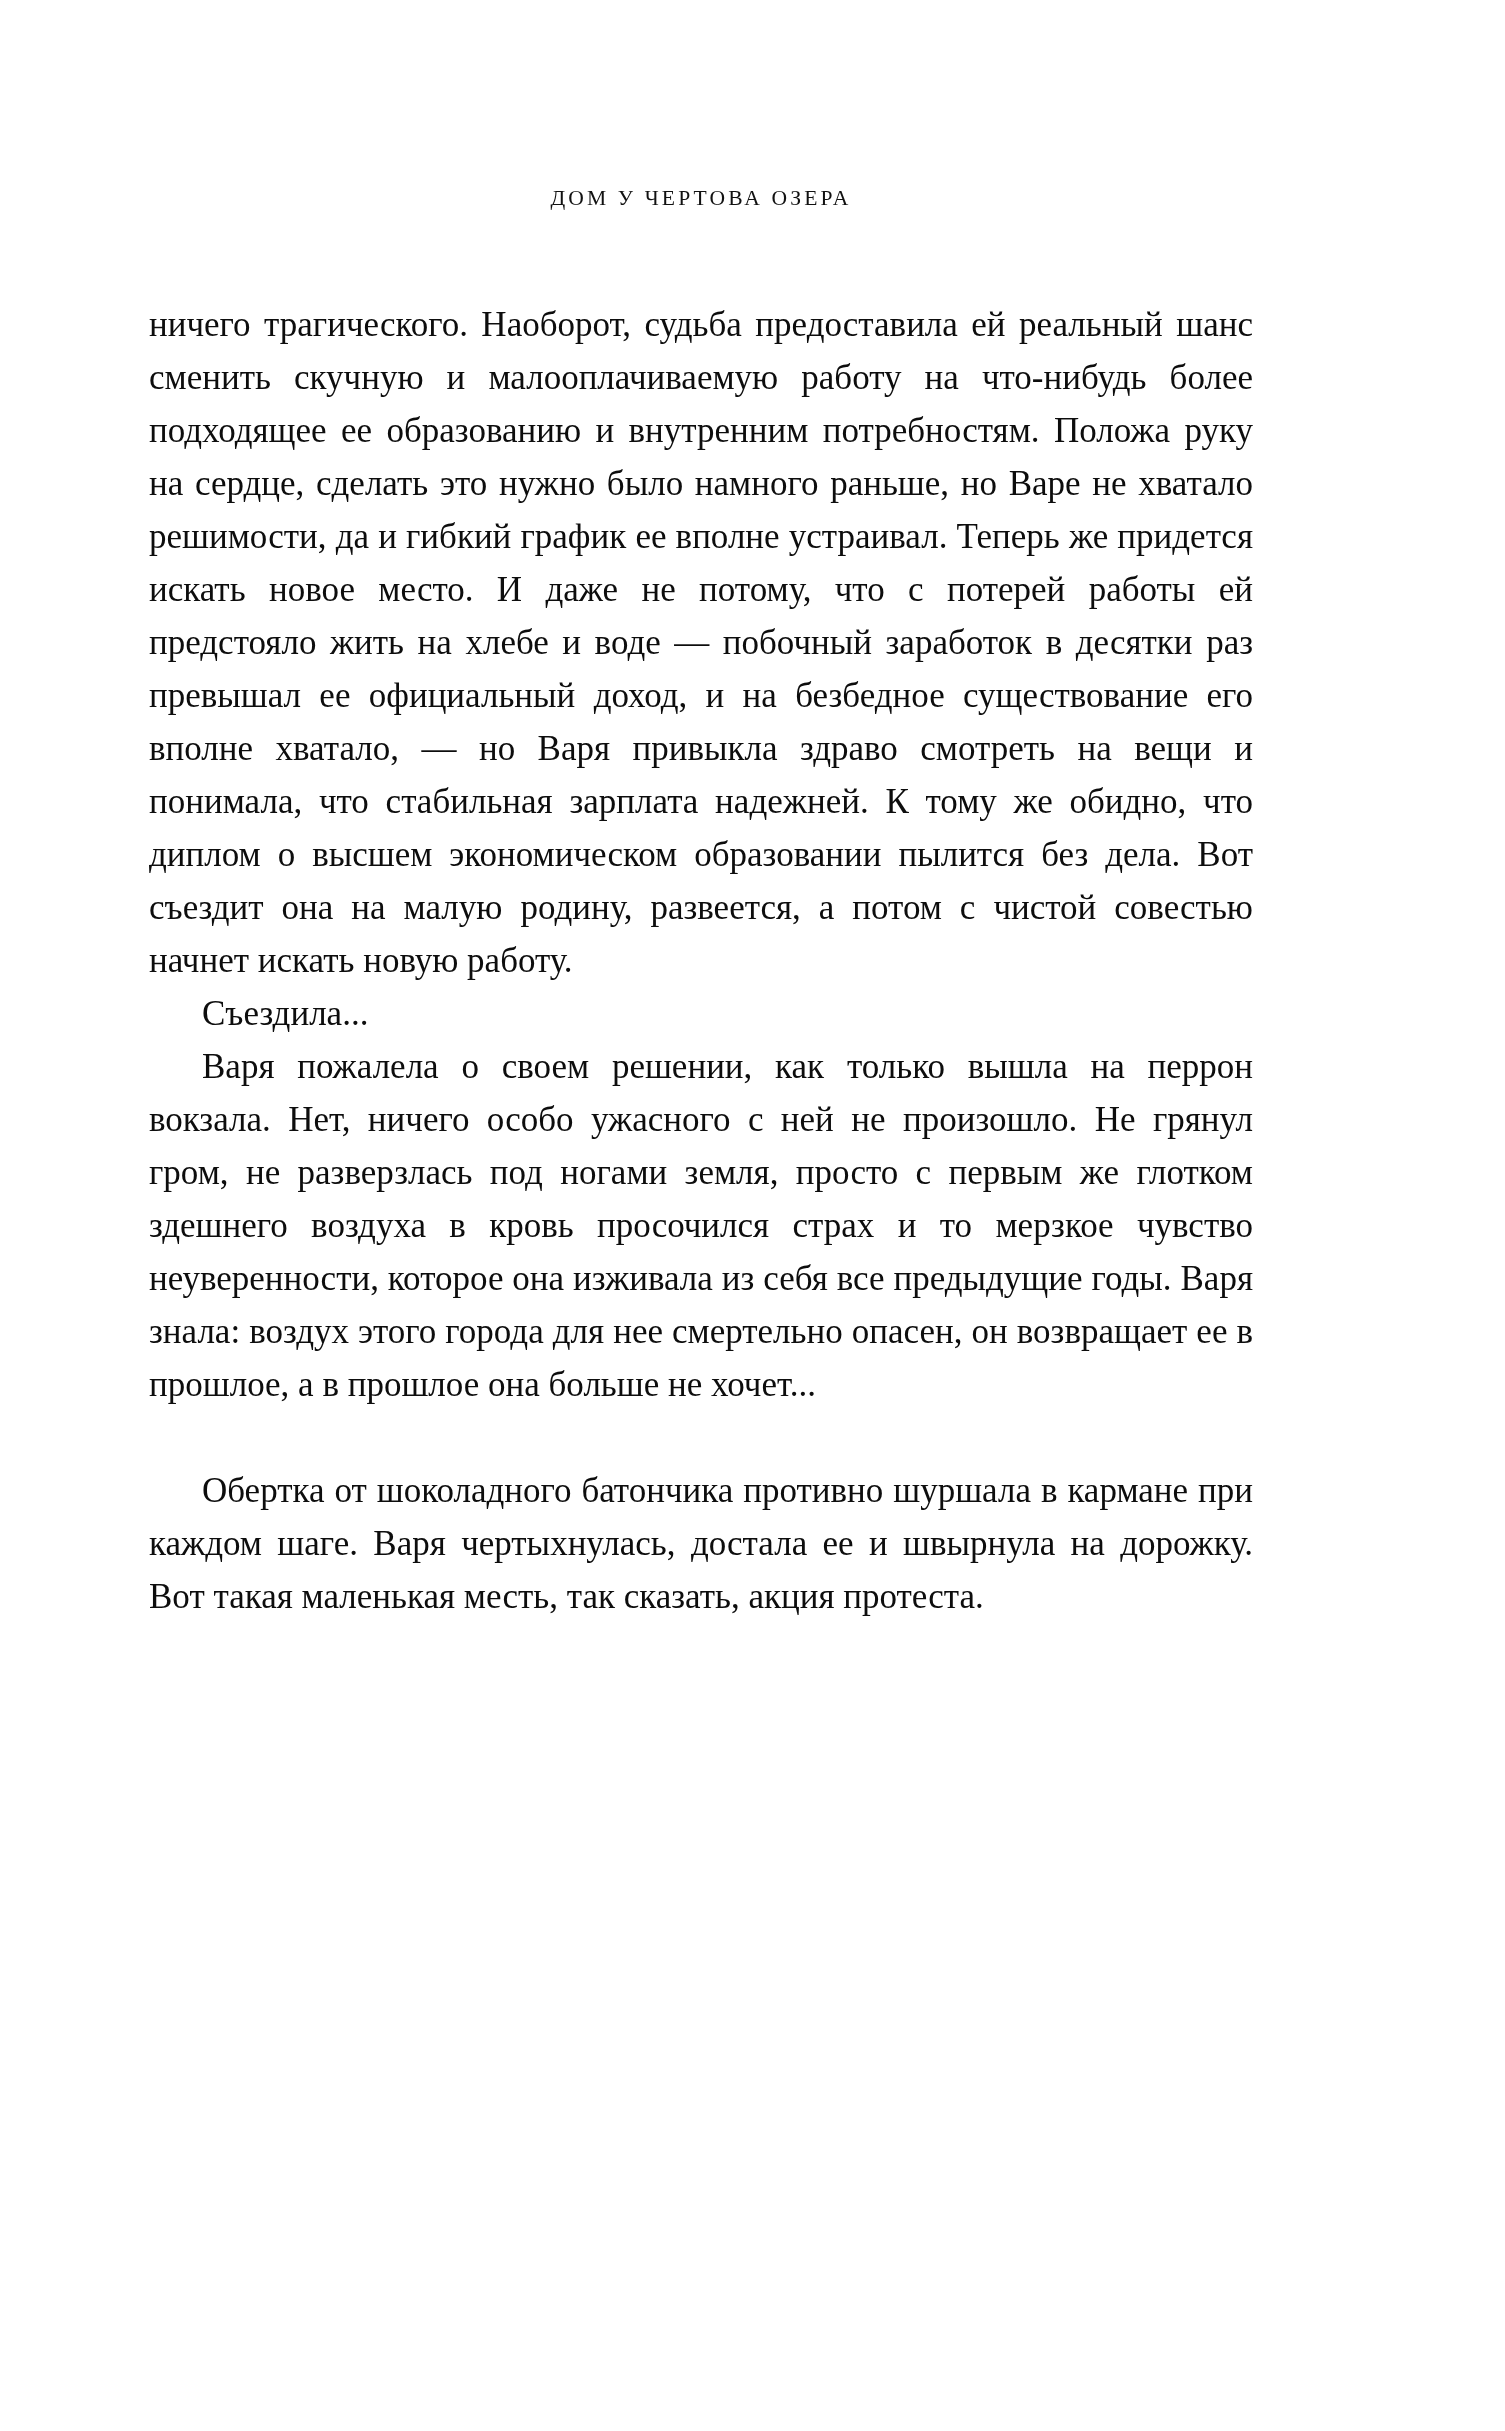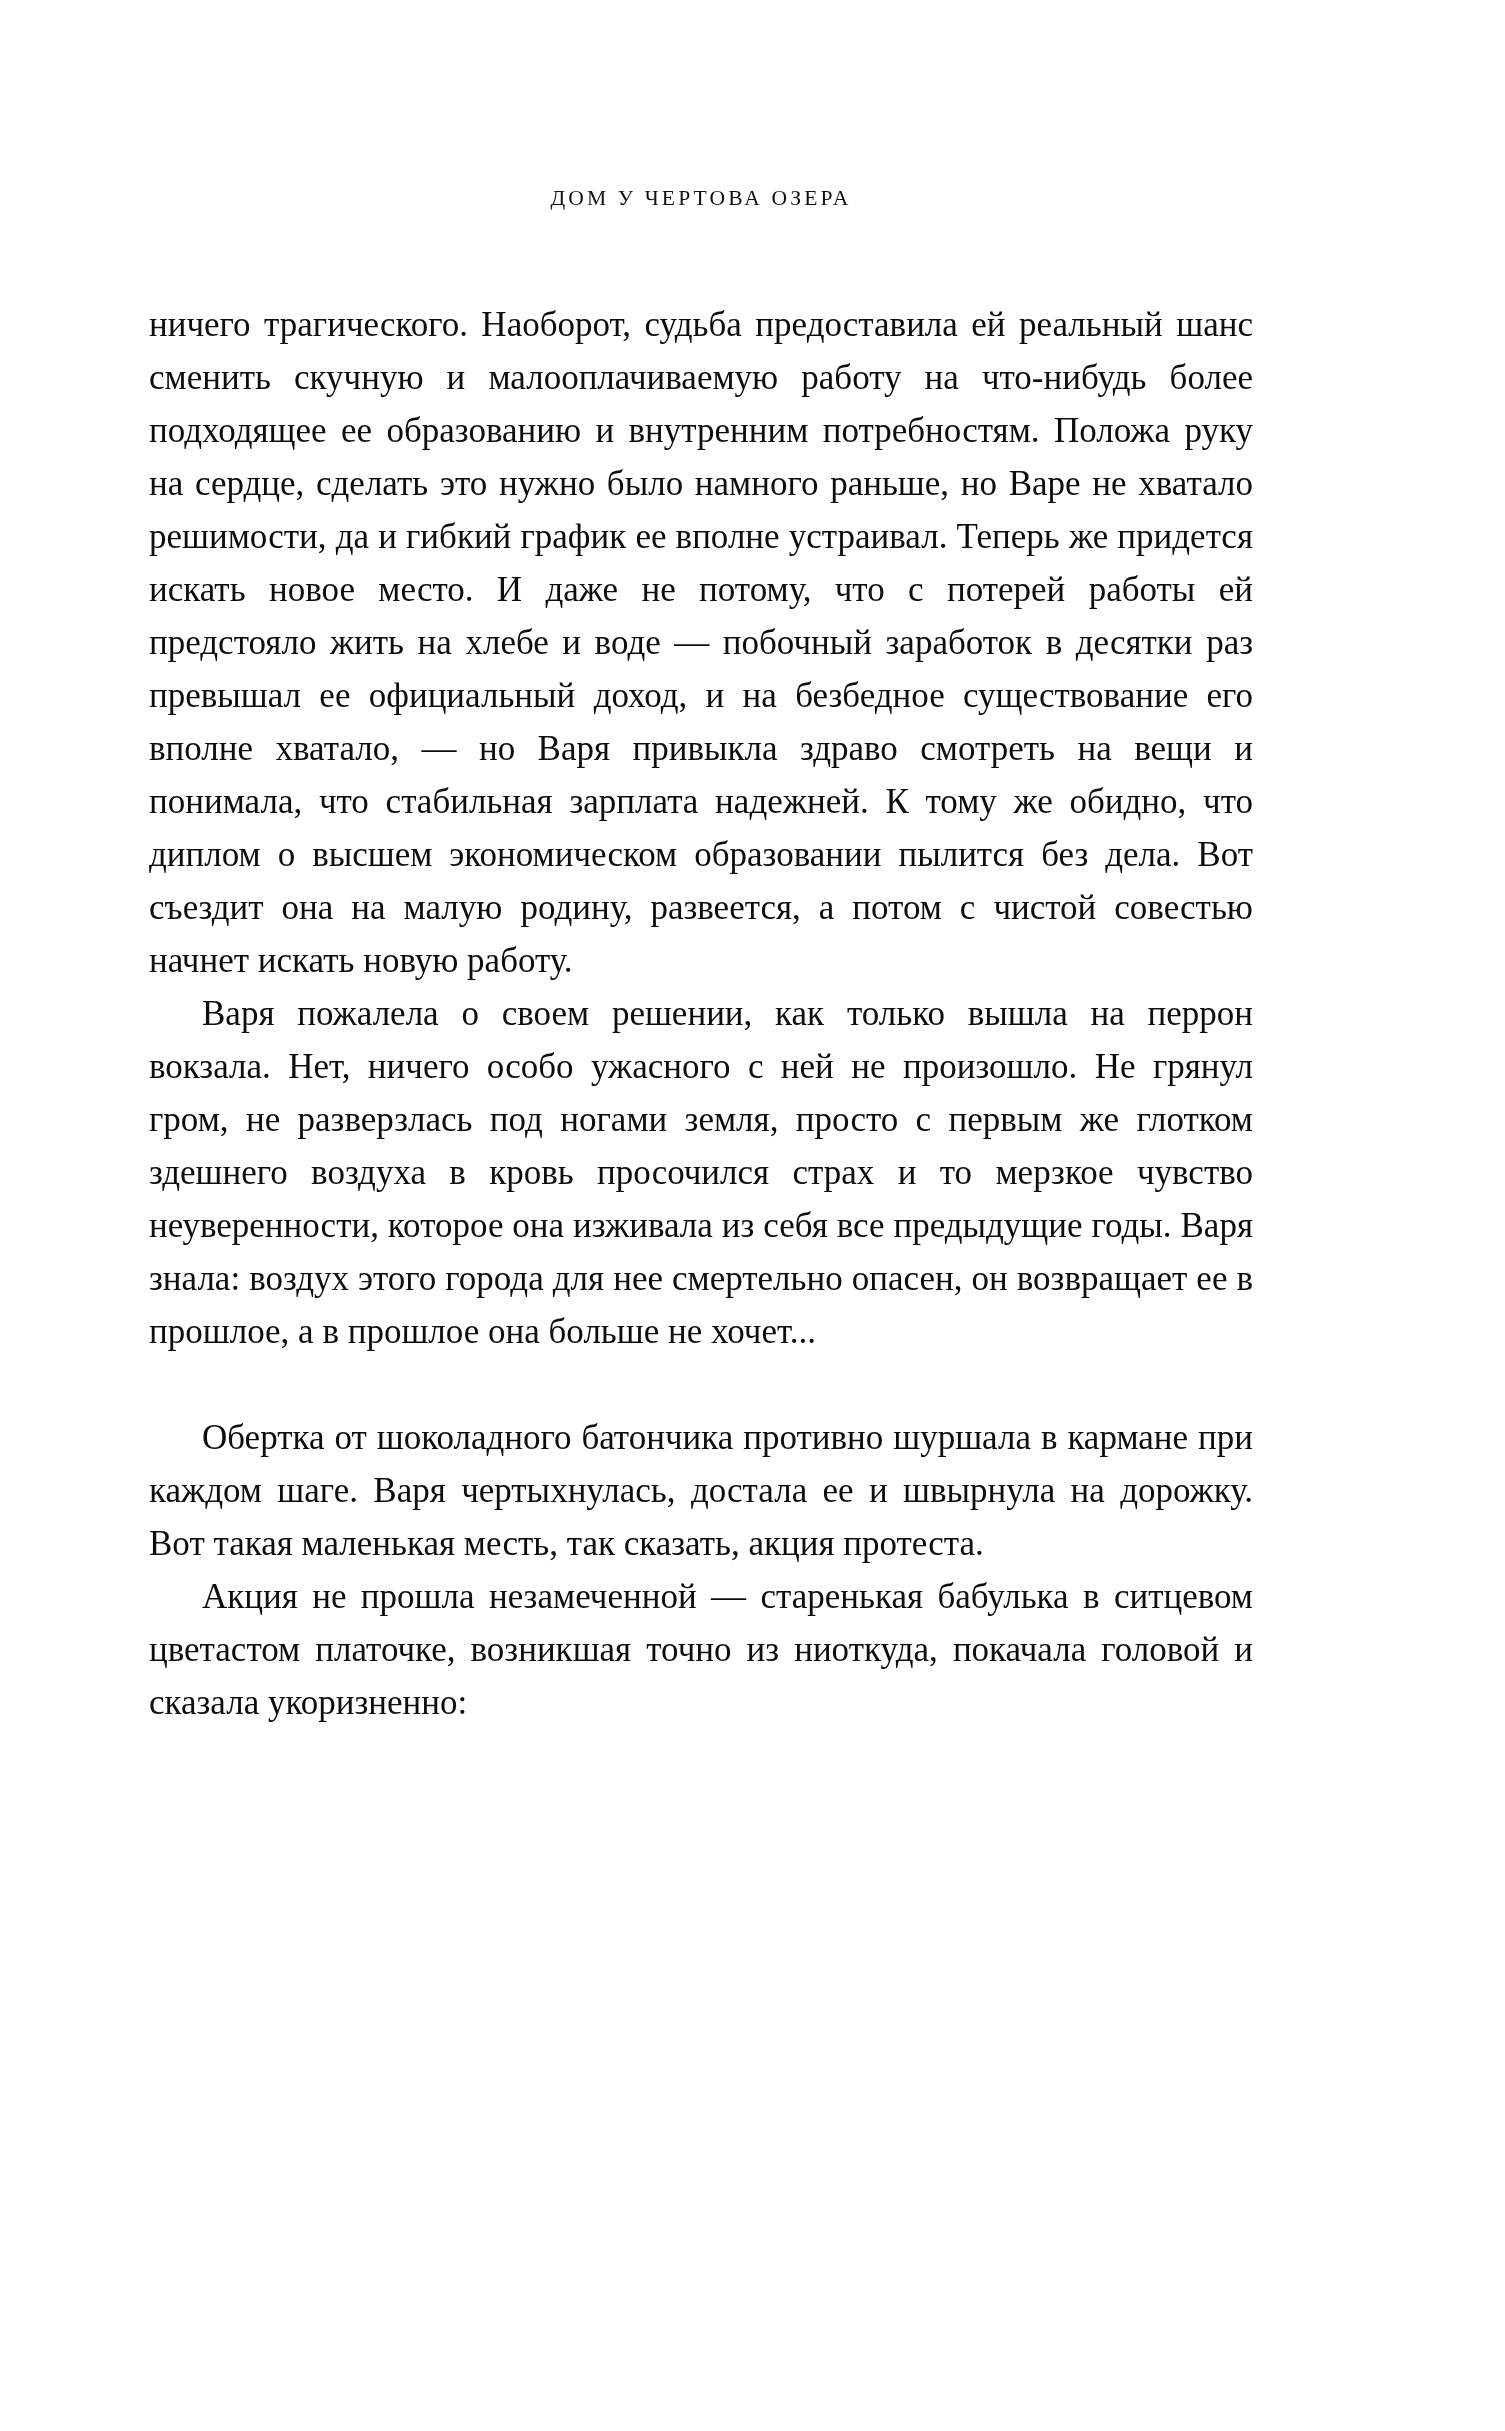--- a/index.html
+++ b/index.html
@@ -88,27 +88,27 @@
 <body>
 
 <div class="page">
 
   <div class="running-head">Дом у чертова озера</div>
 
   <div class="textblock">
 
     <p class="para noindent lastflush">ничего трагического. Наоборот, судьба предоставила ей реальный шанс сменить скучную и малооплачиваемую работу на что-нибудь более подходящее ее образованию и внутренним потребностям. Положа руку на сердце, сделать это нужно было намного раньше, но Варе не хватало решимости, да и гибкий график ее вполне устраивал. Теперь же придется искать новое место. И даже не потому, что с потерей работы ей предстояло жить на хлебе и воде — побочный заработок в десятки раз превышал ее официальный доход, и на безбедное существование его вполне хватало, — но Варя привыкла здраво смотреть на вещи и понимала, что стабильная зарплата надежней. К тому же обидно, что диплом о высшем экономическом образовании пылится без дела. Вот съездит она на малую родину, развеется, а потом с чистой совестью начнет искать новую работу.</p>
 
+    <p class="para indent lastflush">Съездила...</p>
 
     <p class="para indent lastflush">Варя пожалела о своем решении, как только вышла на перрон вокзала. Нет, ничего особо ужасного с ней не произошло. Не грянул гром, не разверзлась под ногами земля, просто с первым же глотком здешнего воздуха в кровь просочился страх и то мерзкое чувство неуверенности, которое она изживала из себя все предыдущие годы. Варя знала: воздух этого города для нее смертельно опасен, он возвращает ее в прошлое, а в прошлое она больше не хочет...</p>
 
     <div class="gap"></div>
 
     <p class="para indent lastflush">Обертка от шоколадного батончика противно шуршала в кармане при каждом шаге. Варя чертыхнулась, достала ее и швырнула на дорожку. Вот такая маленькая месть, так сказать, акция протеста.</p>
 
-    <p class="para indent lastflush">Акция не прошла незамеченной — старенькая бабулька в ситцевом цветастом платочке, возникшая точно из ниоткуда, покачала головой и сказала укоризненно:</p>
 
   </div>
 
   <div class="folio">7</div>
 
 </div>
 
 
 </body></html>

